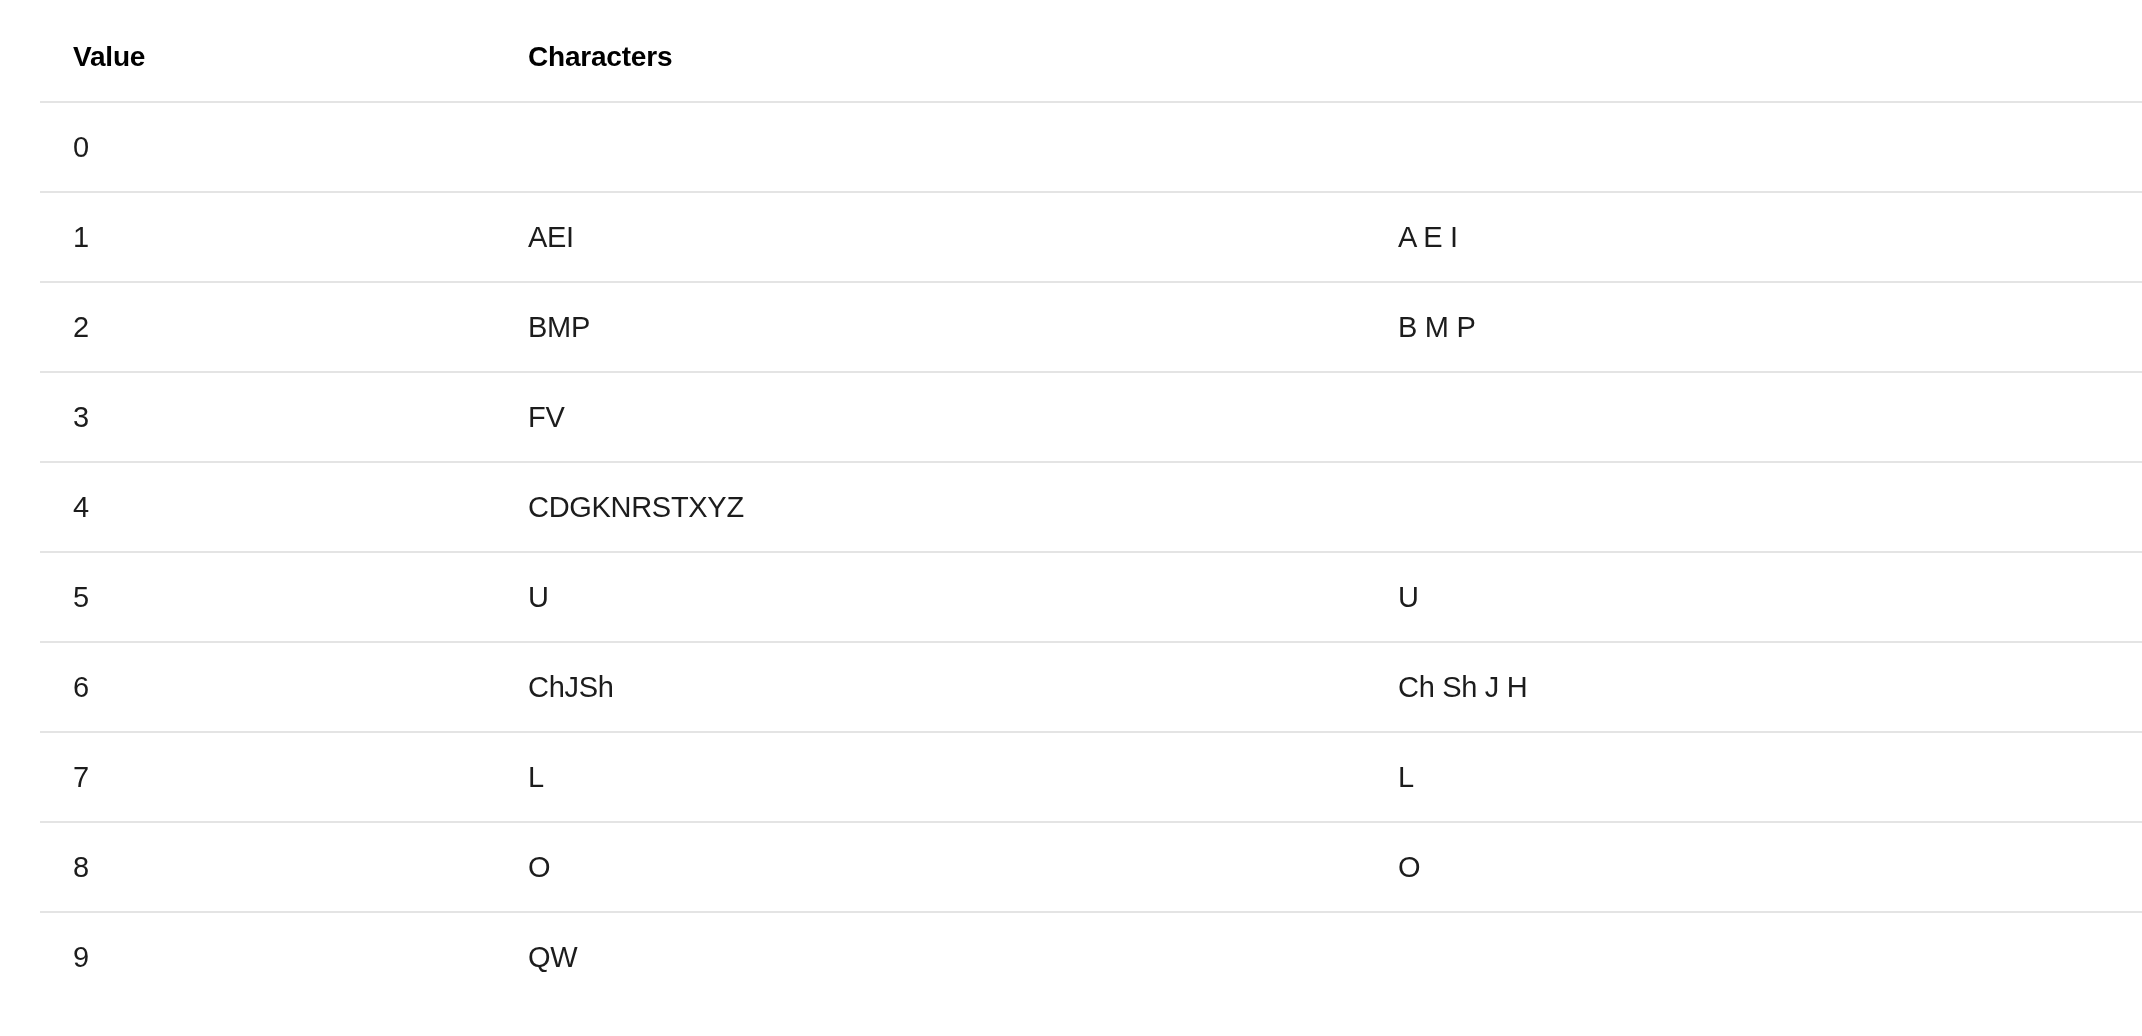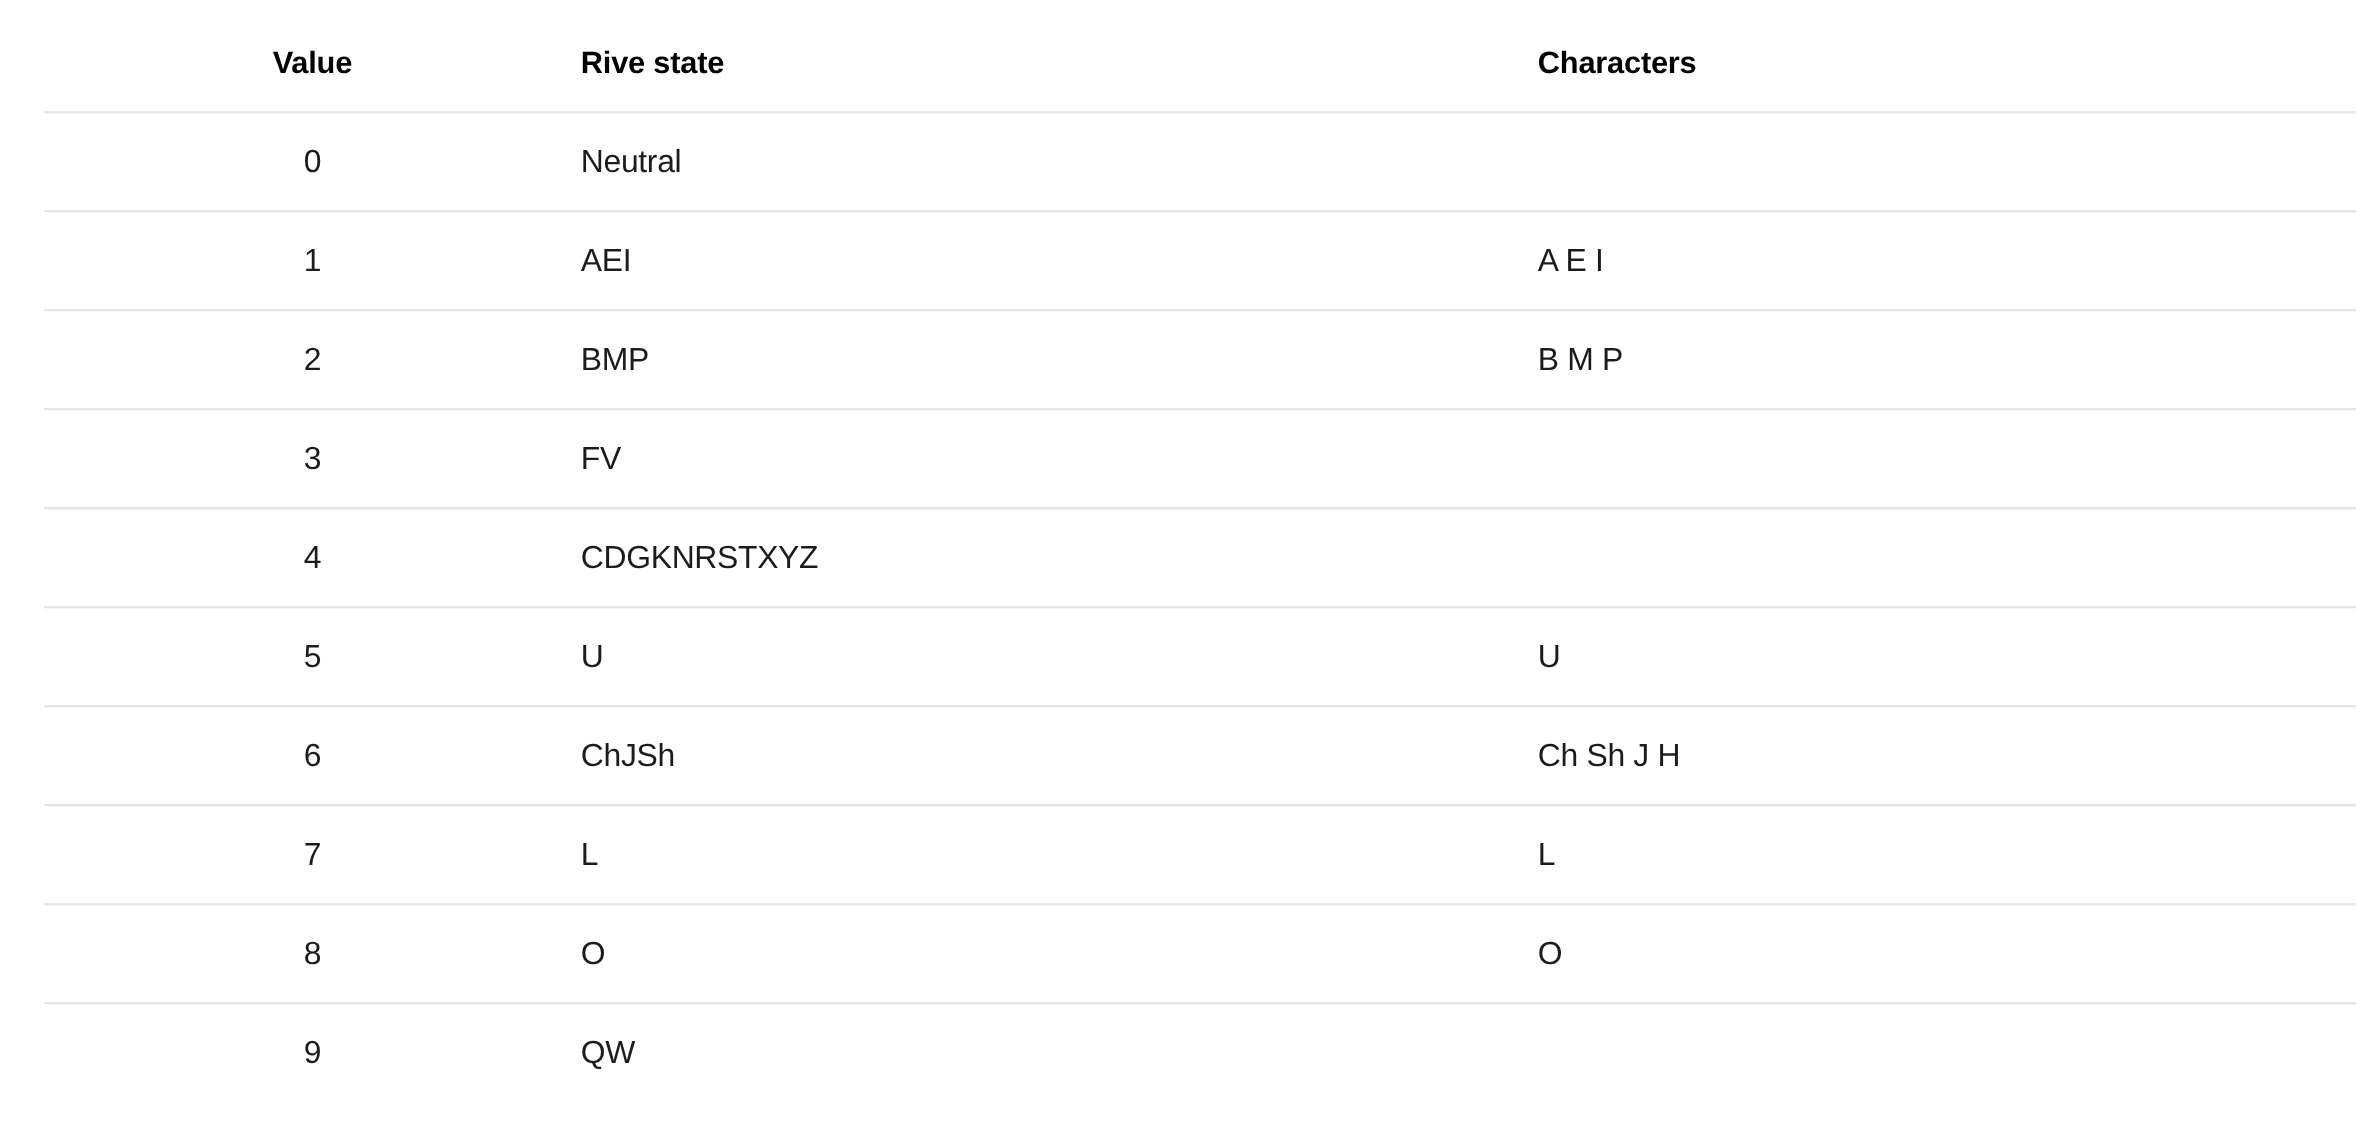--- a/index.html
+++ b/index.html
@@ -37,39 +37,37 @@
     font-size: 29px;
     letter-spacing: -0.3px;
     color: #1c1c1c;
   }
   .header .cell {
     font-size: 28px;
     font-weight: bold;
     letter-spacing: -0.2px;
     color: #000000;
   }
-  .c1 { width: 455px; flex: 0 0 455px; text-align: center; }
+  .c1 { width: 455px; flex: 0 0 455px; }
   .c2 { width: 870px; flex: 0 0 870px; }
   .c3 { flex: 1 1 auto; }
 </style>
 </head>
 <body>
 
 <main>
   <div class="table">
 
     <div class="row header">
       <div class="cell c1">Value</div>
-      <div class="cell c2">Rive state</div>
       <div class="cell c3">Characters</div>
     </div>
 
     <div class="row">
       <div class="cell c1">0</div>
-      <div class="cell c2">Neutral</div>
     </div>
 
     <div class="row">
       <div class="cell c1">1</div>
       <div class="cell c2">AEI</div>
       <div class="cell c3">A E I</div>
     </div>
 
     <div class="row">
       <div class="cell c1">2</div>

